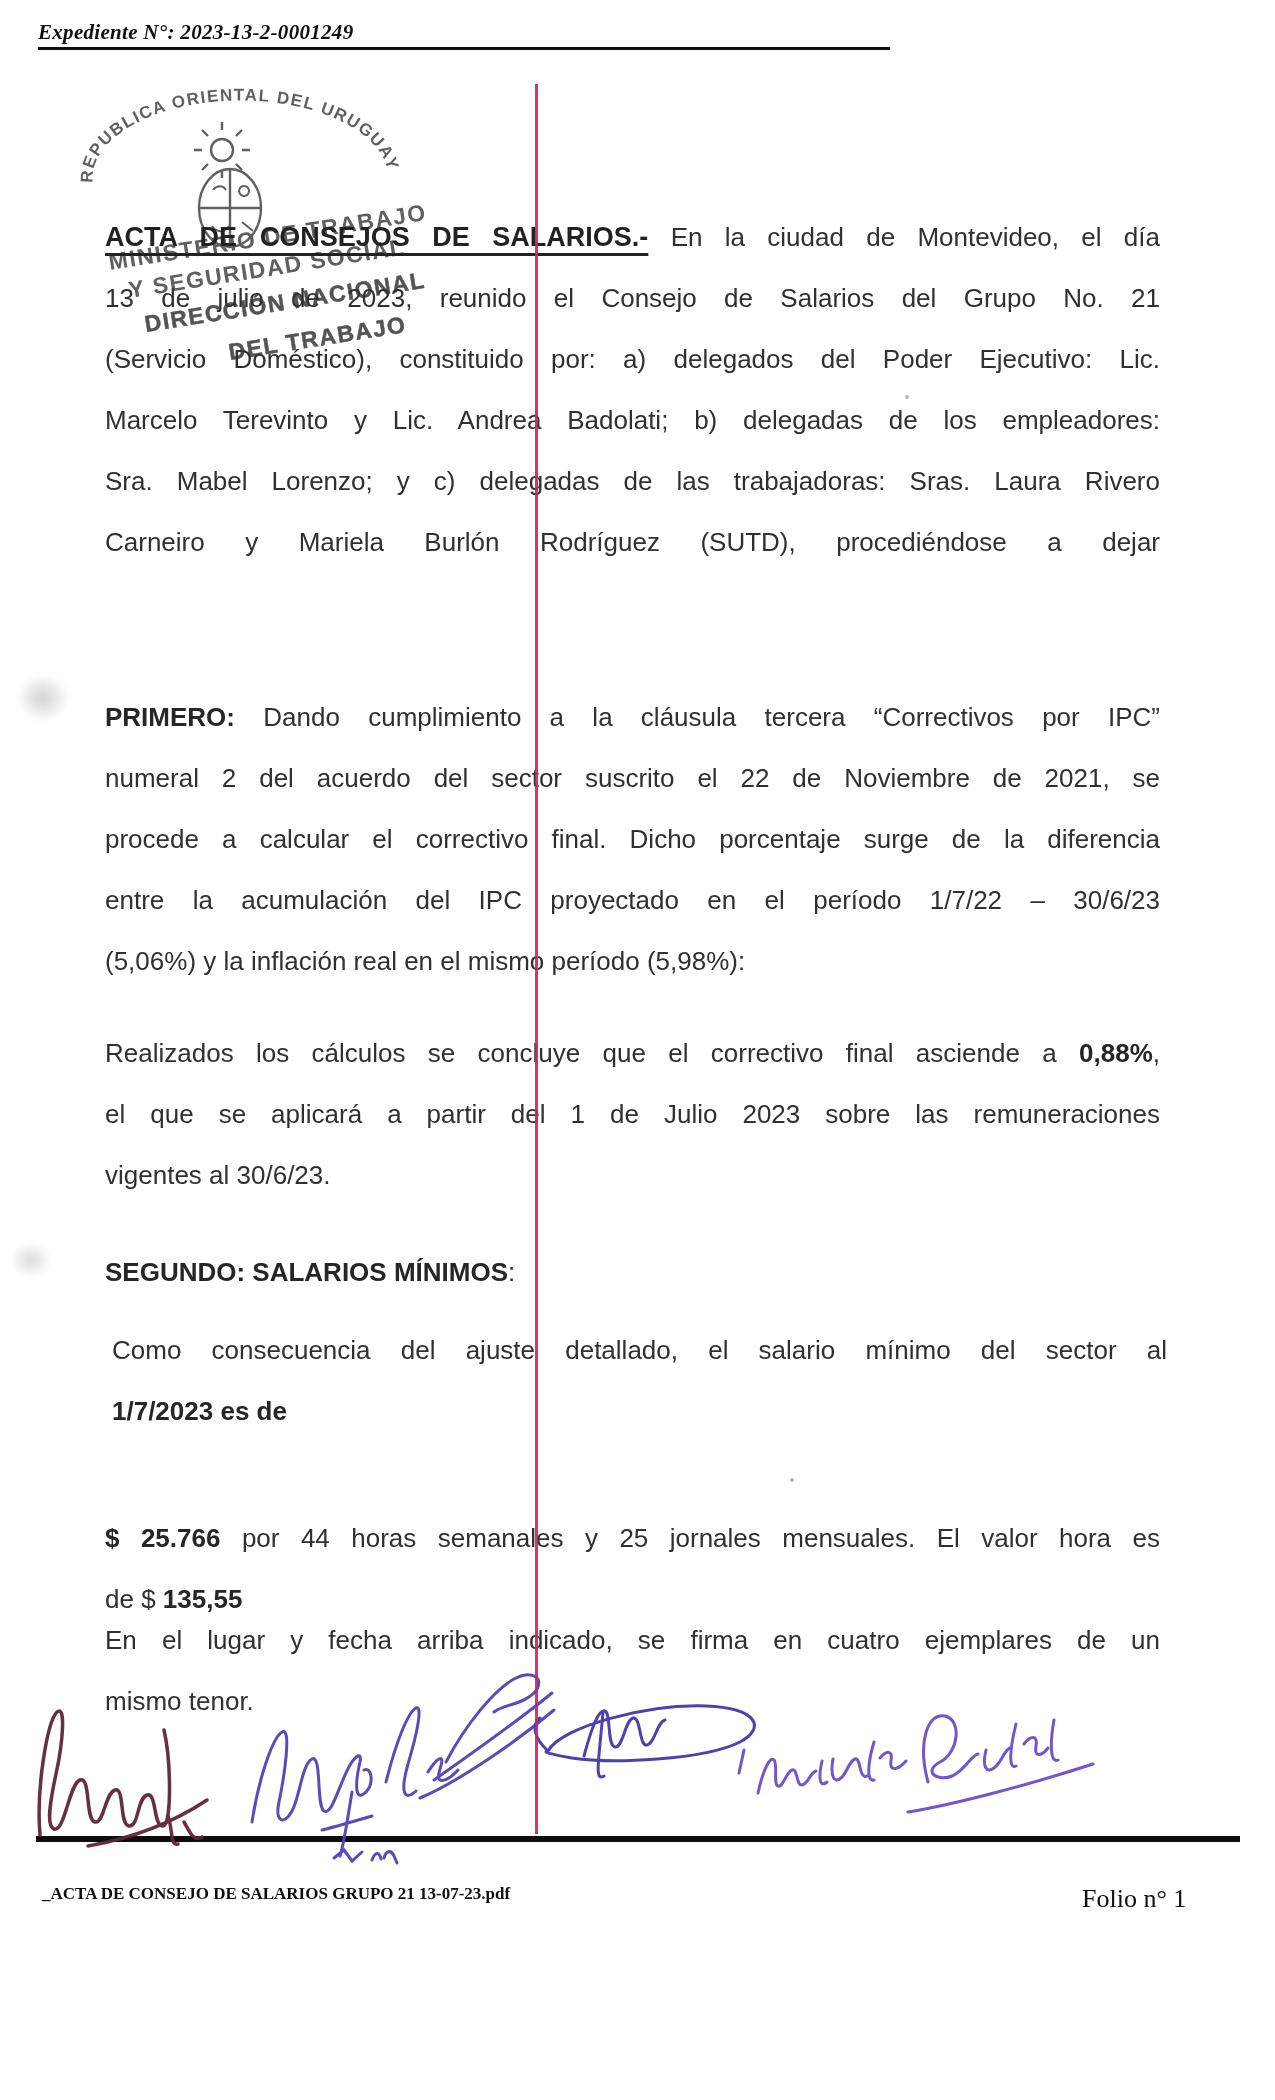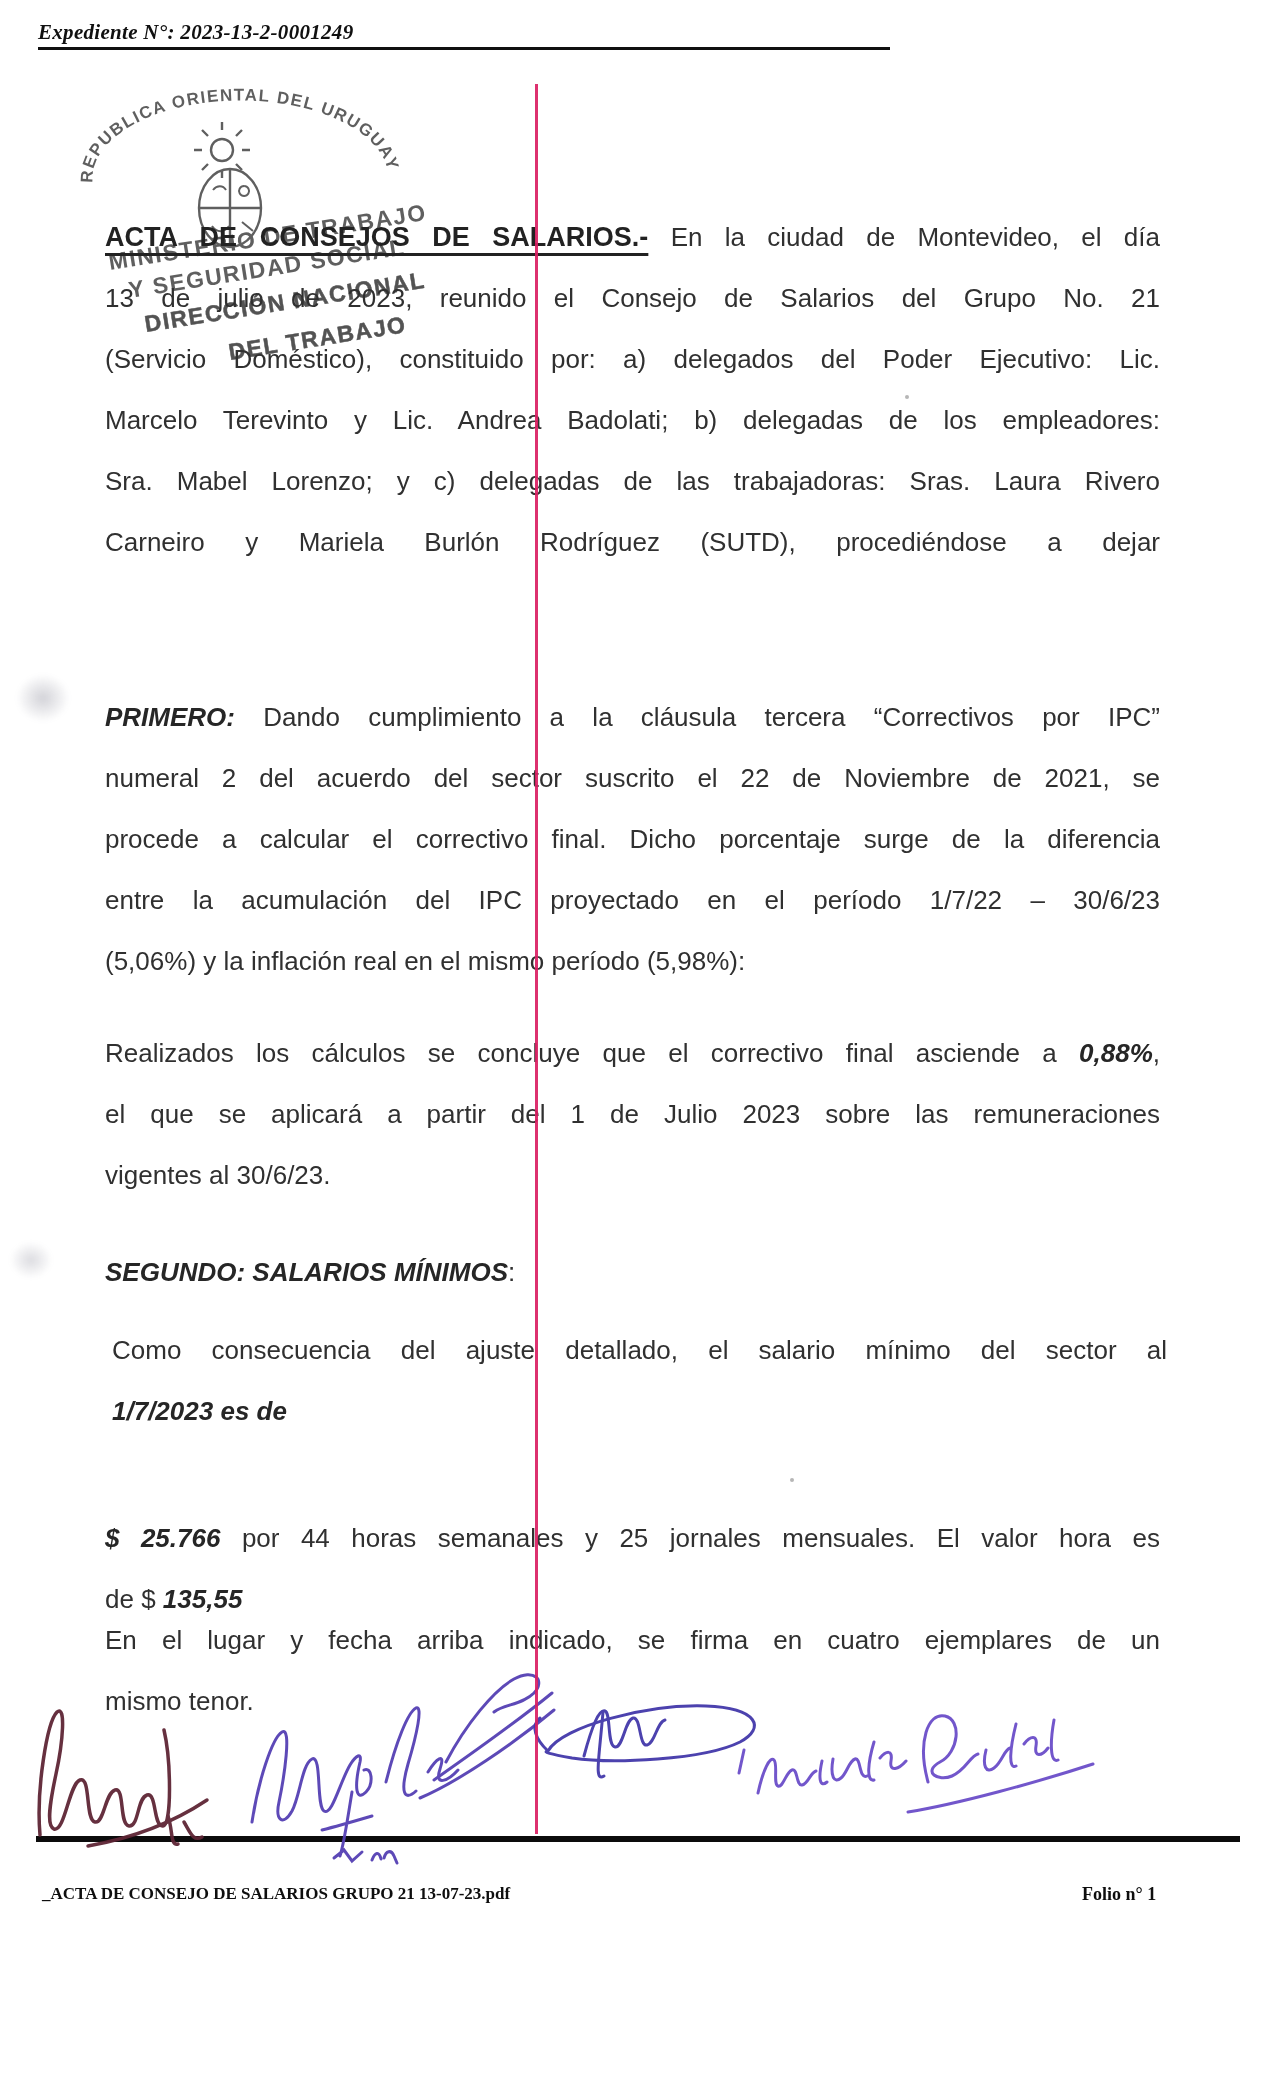--- a/index.html
+++ b/index.html
@@ -14,38 +14,38 @@
     font-size:21px;color:#101010;letter-spacing:.3px;
   }
   .header-rule{position:absolute;left:38px;top:47px;width:852px;height:3px;background:#101010;}
   
   .stamp{position:absolute;left:70px;top:78px;z-index:1;opacity:.82;}
   
   .doc-col{position:absolute;left:105px;width:1055px;z-index:2;}
   .ln{line-height:61px;font-size:26px;color:#303030;}
   .ln.j{text-align:justify;text-align-last:justify;}
   .ln.e{text-align:left;}
-  .b{font-weight:bold;color:#262626;font-style:italic;}
+  .b{font-weight:bold;color:#262626;}
   .title-u{
     font-weight:bold;font-size:27px;color:#222;
     text-decoration:underline;text-decoration-thickness:3px;text-underline-offset:7px;
   }
   
   .scan-line{position:absolute;left:535px;top:84px;width:3px;height:1750px;z-index:5;opacity:.92;}
   
   .signatures{position:absolute;left:0;top:1630px;z-index:4;}
   
   .footer-rule{position:absolute;left:36px;top:1836px;width:1204px;height:6px;background:#0c0c0c;z-index:3;}
   .footer-file{
     position:absolute;left:42px;top:1884px;
     font-family:Liberation Serif, serif;font-weight:bold;font-size:17px;color:#0e0e0e;
   }
   .footer-folio{
     position:absolute;left:1082px;top:1884px;
-    font-family:"Liberation Serif",serif;font-weight:bold;font-size:18px;color:#0e0e0e;
+    font-family:"Liberation Serif",serif;font-weight:normal;font-size:26px;color:#0e0e0e;
   }
   
   .smudge{position:absolute;border-radius:50%;filter:blur(2px);z-index:0;}
   .smudge.s1{left:14px;top:672px;width:58px;height:52px;
     background:radial-gradient(rgba(95,95,115,.28),rgba(95,95,115,0) 65%);}
   .smudge.s2{left:8px;top:1240px;width:46px;height:40px;
     background:radial-gradient(rgba(95,95,115,.22),rgba(95,95,115,0) 65%);}
   .speck{position:absolute;width:4px;height:4px;border-radius:50%;background:#7a7a7a;opacity:.55;z-index:0;}
 </style>
 </head>

